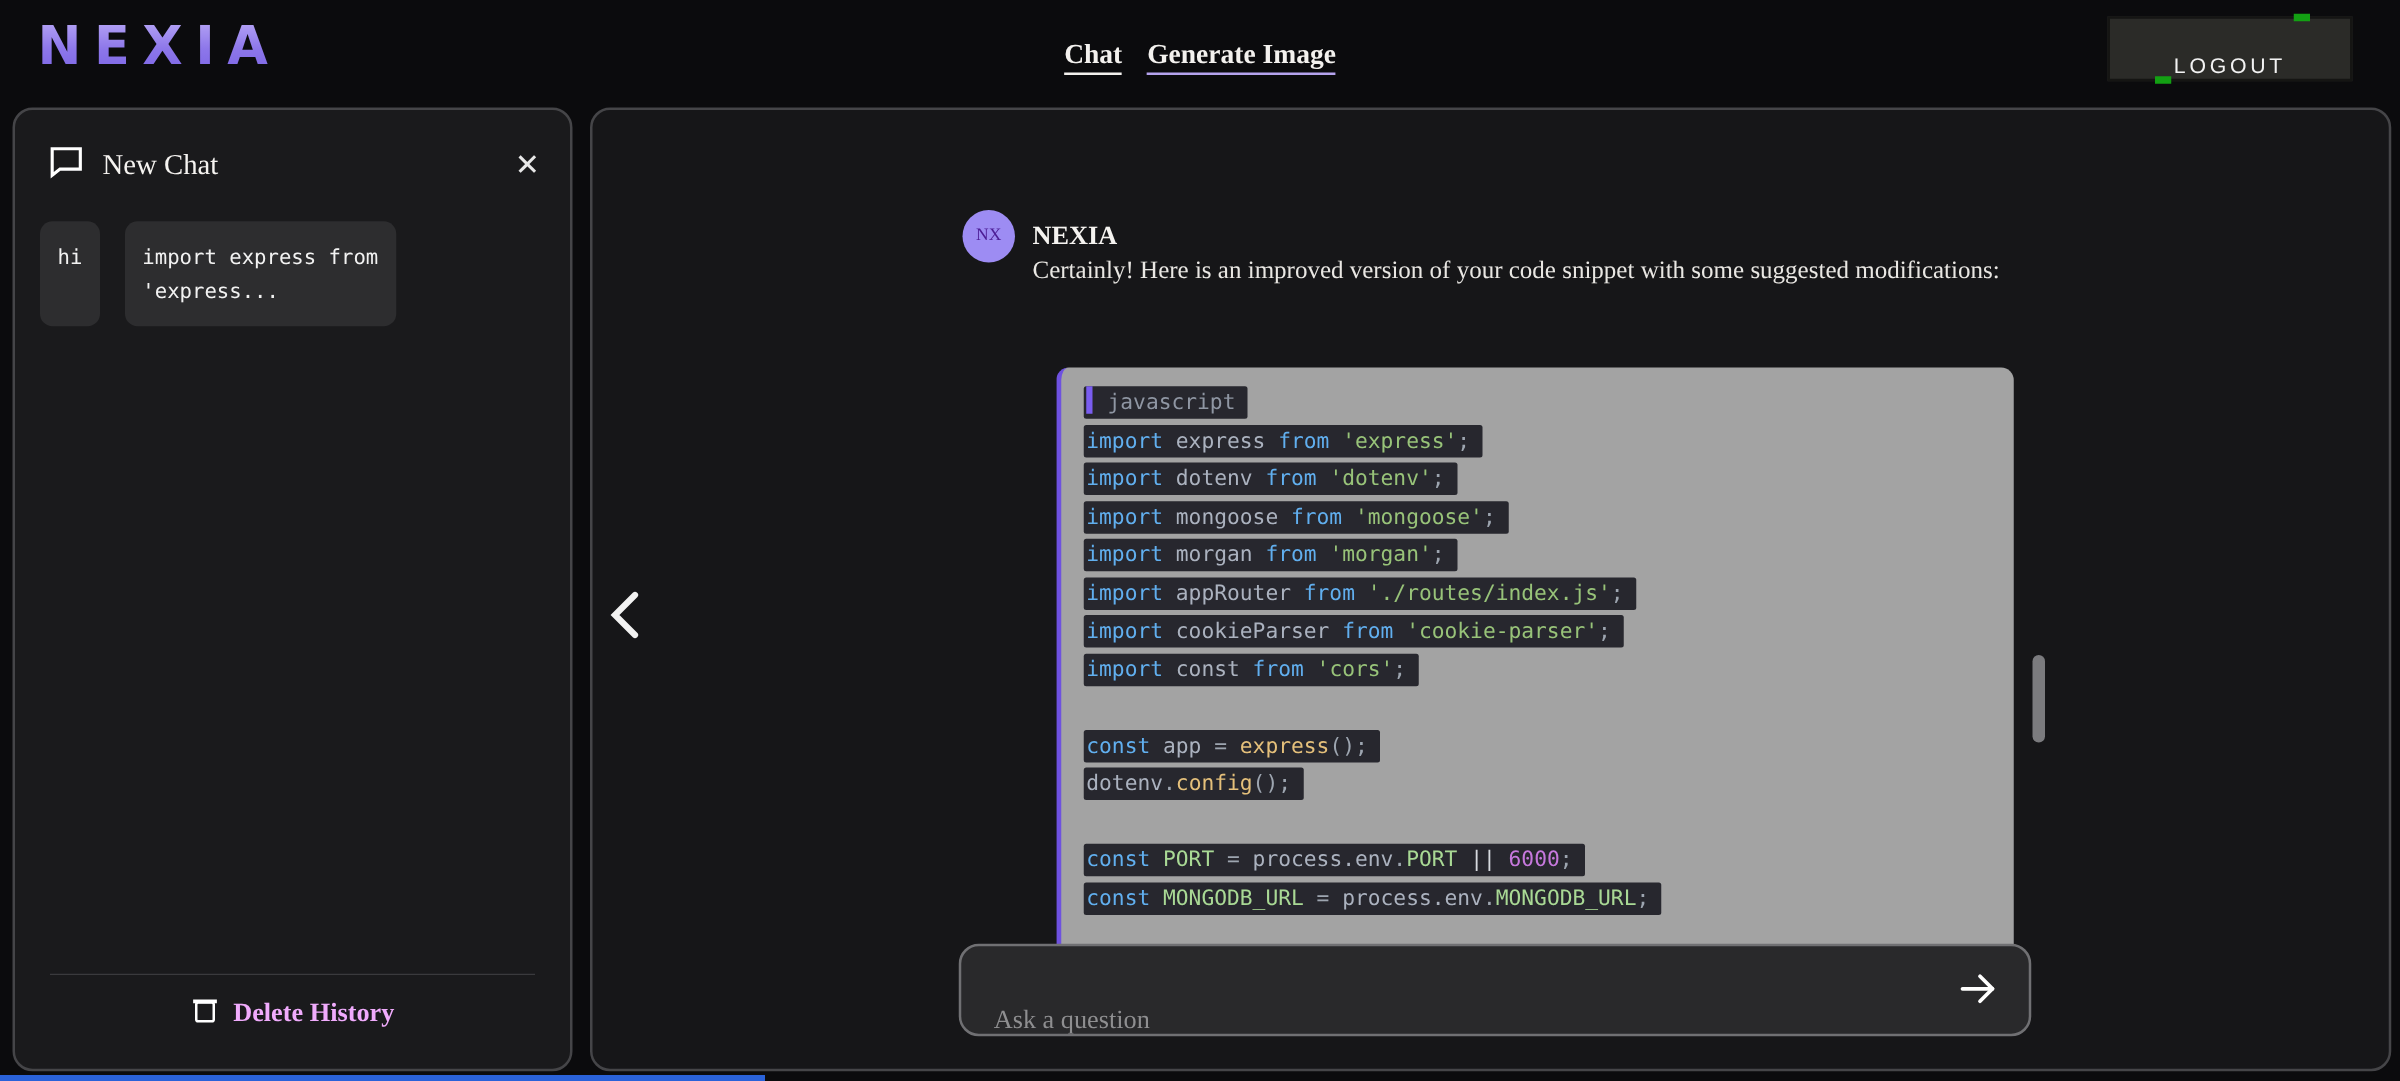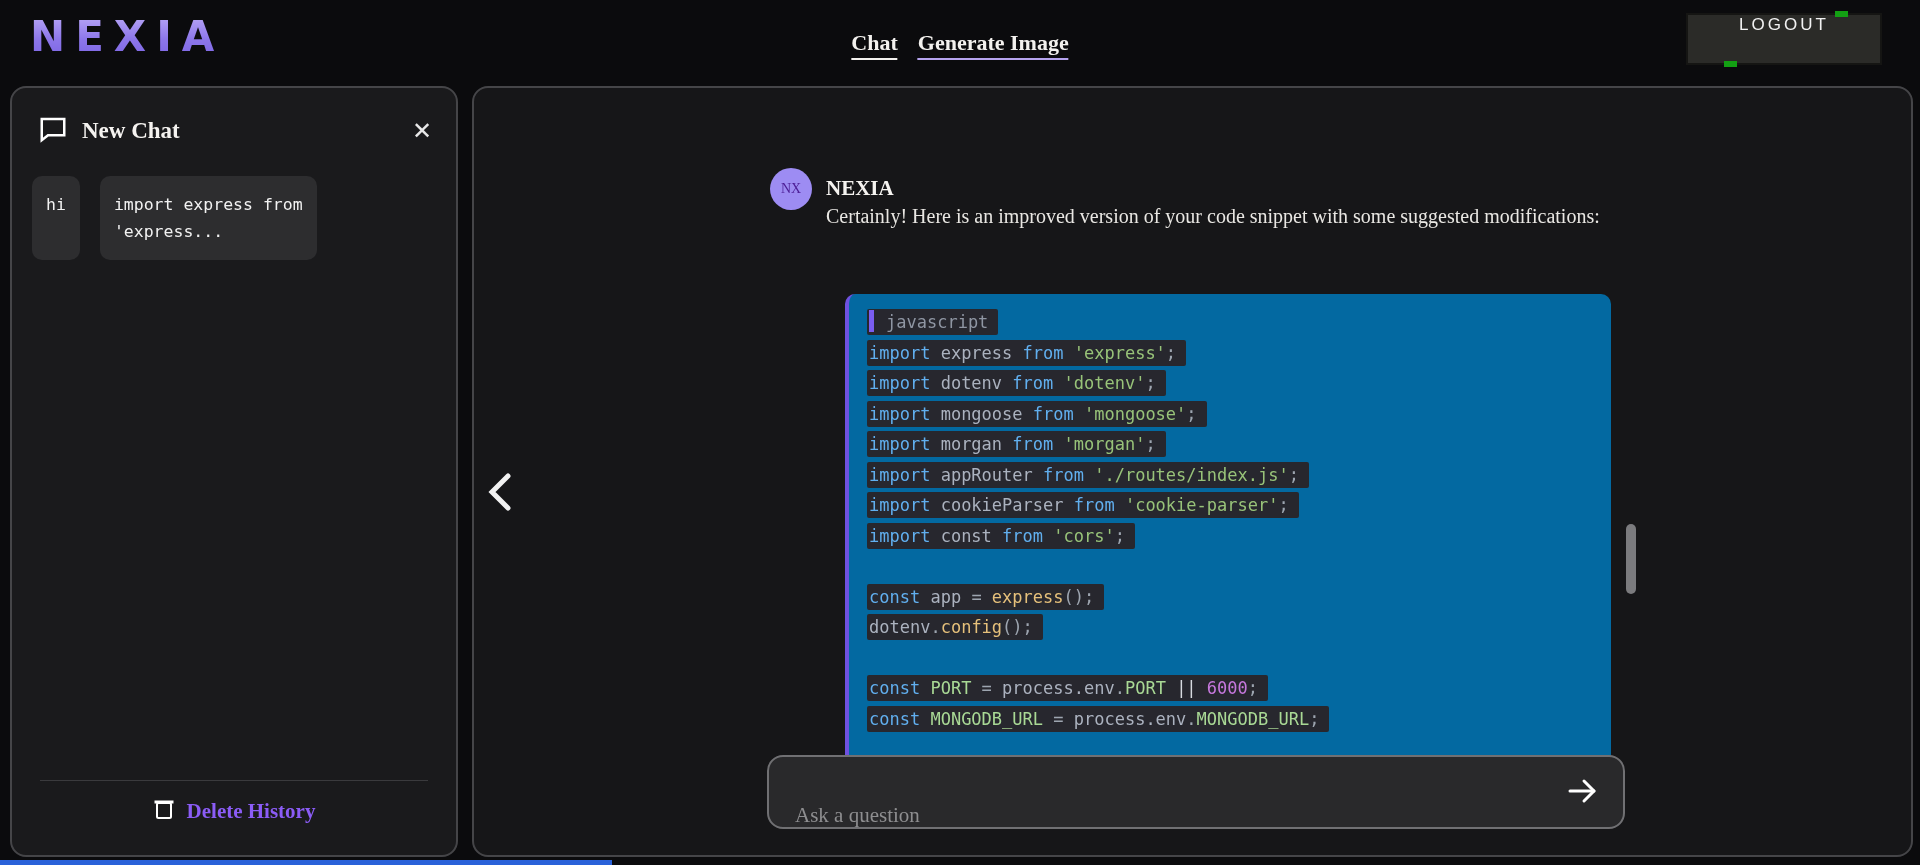--- a/index.html
+++ b/index.html
@@ -14,59 +14,59 @@
           -webkit-background-clip:text; background-clip:text; color:transparent;
           transform:scaleY(1.02); cursor:pointer; }
   .topnav { position:absolute; left:50%; top:30px; transform:translateX(-50%);
             display:flex; gap:20px; }
   .nav-link { color:#f3f1ee; font-weight:700; font-size:22px; text-decoration:none;
               border-bottom:2px solid #f3f1ee; padding-bottom:2px; cursor:pointer; }
   .nav-link.nav-purple { border-bottom-color:#b5a3ee; }
   .logout-btn { position:absolute; right:38px; top:13px; width:196px; height:52px;
                 background:#2b2b28; border:2px solid #151513; color:#f2f2f2;
                 font-family:"Liberation Sans",sans-serif; font-size:17px; letter-spacing:3px;
-                display:flex; align-items:flex-start; justify-content:center; cursor:pointer; }
+                display:flex; align-items:flex-end; justify-content:center; cursor:pointer; }
   .logout-dash { position:absolute; height:6px; width:13px; background:#13a013; }
   .logout-dash.top { right:32px; top:-4px; }
   .logout-dash.bottom { left:36px; bottom:-4px; }
 
   
   .sidebar { position:absolute; left:10px; top:86px; width:448px; height:771px;
              background:#1a1a1c; border:2px solid #454548; border-radius:16px; }
   .main { position:absolute; left:472px; top:86px; width:1441px; height:771px;
           background:#161618; border:2px solid #454548; border-radius:16px; overflow:hidden; }
 
   
   .sb-header { display:flex; align-items:center; padding:26px 24px 0 26px; }
-  .sb-title { color:#f5f3f0; font-weight:700; font-size:23px; margin-left:14px; }
+  .sb-title { color:#f5f3f0; font-weight:400; font-size:23px; margin-left:14px; }
   .sb-close { margin-left:auto; color:#e8e8e8; font-size:24px; font-weight:400;
               font-family:"DejaVu Sans",sans-serif; cursor:pointer; line-height:1; }
   .history { margin:28px 20px 0 20px; display:flex; flex-direction:row; gap:20px; }
   .history-item { background:#2d2d2f; border-radius:10px; padding:15px 14px;
                   color:#f2f2f2; font-family:"DejaVu Sans Mono",monospace;
                   font-size:16.5px; line-height:1.65; white-space:pre-wrap; cursor:pointer; }
   .sb-footer { position:absolute; left:28px; right:28px; bottom:0; border-top:1px solid #3a3a3d;
                padding:16px 0 30px; display:flex; align-items:center; justify-content:center;
                gap:12px; cursor:pointer; }
-  .sb-footer-label { color:#8b5cf6; font-weight:700; font-size:21px; }
+  .sb-footer-label { color:#f0abfc; font-weight:700; font-size:21px; }
 
   
   .collapse-btn { position:absolute; left:8px; top:382px; width:36px; height:46px;
                   background:none; border:none; cursor:pointer; }
   .message { position:absolute; left:296px; top:80px; display:flex; gap:14px; }
   .avatar { width:42px; height:42px; border-radius:50%; background:#9d8cf3;
             color:#4c1d95; display:flex; align-items:center; justify-content:center;
             font-size:14px; flex:0 0 auto; }
   .msg-body { width:820px; }
   .msg-sender { color:#f5f3f0; font-weight:700; font-size:21px; padding-top:8px; }
   .msg-text { color:#e9e7e3; font-size:20px; line-height:1.55; }
 
   
   .code-block { position:absolute; left:371px; top:206px; width:766px; height:472px;
-                background:#0369a1; border-radius:10px; border-left:4px solid #6e51e0;
+                background:#a3a3a3; border-radius:10px; border-left:4px solid #6e51e0;
                 padding:13px 0 0 18px; overflow:hidden;
                 font-family:"DejaVu Sans Mono",monospace; font-size:17px; }
   .code-line { height:30.5px; line-height:30.5px; white-space:pre; }
   .chip { background:#27272e; padding:3px 10px 3px 2px; border-radius:2px; }
   .tk-k { color:#61afef; } .tk-i { color:#abb2bf; } .tk-s { color:#98c379; }
   .tk-f { color:#e5c07b; } .tk-n { color:#c678dd; } .tk-g { color:#a9d995; }
   .tk-p { color:#9da5b0; } .tk-o { color:#d7dae0; }
   .tk-lang { color:#8f96a3; }
   .tk-lang::before { content:""; display:inline-block; width:5px; height:22px;
                      background:#7a5df0; vertical-align:-4px; margin-right:12px; }

